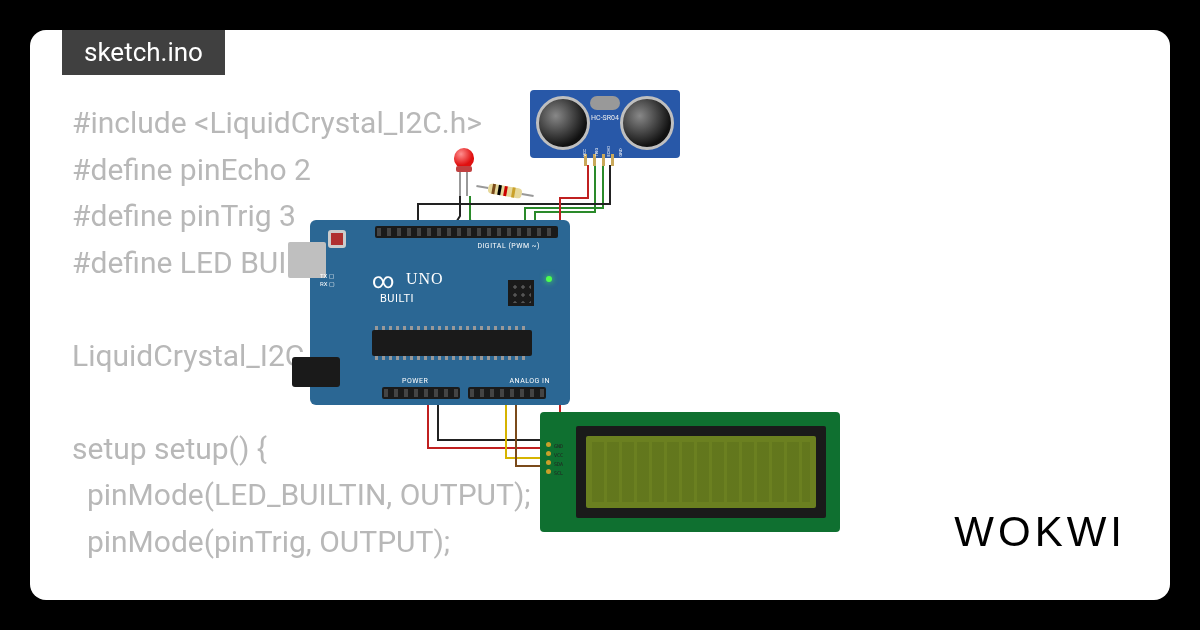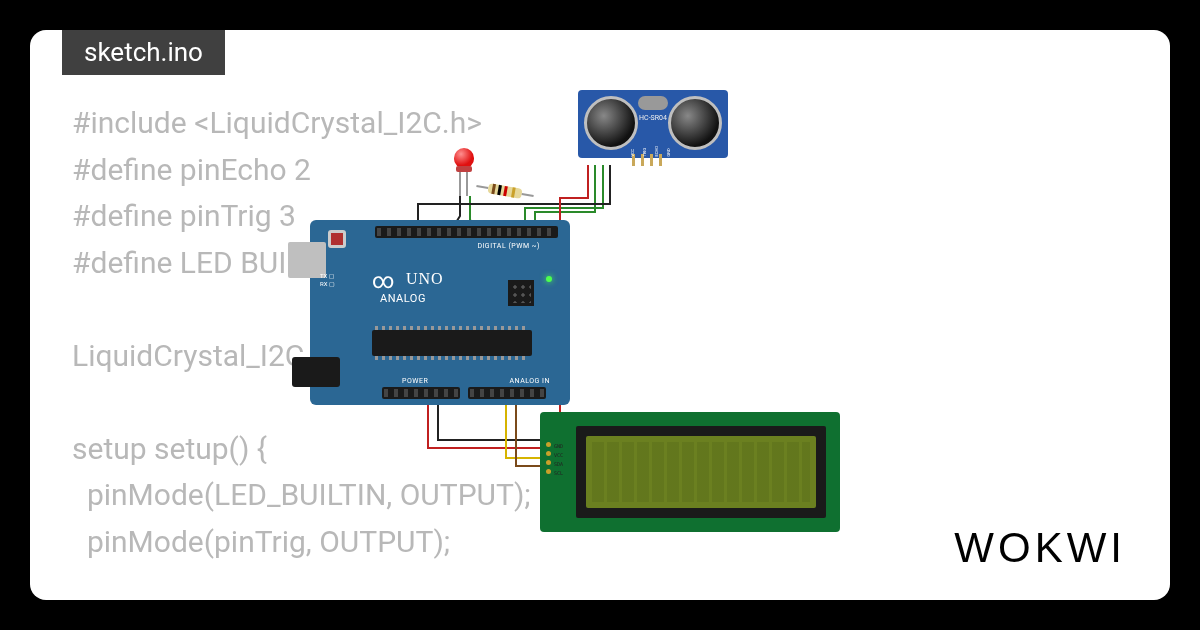--- a/index.html
+++ b/index.html
@@ -49,21 +49,21 @@
   .diagram {
     position: absolute;
     top: 60px;
     left: 280px;
     width: 560px;
     height: 480px;
     z-index: 5;
   }
   .logo {
     position: absolute;
-    bottom: 28px;
+    bottom: 44px;
     right: 44px;
     font-size: 42px;
     font-weight: 400;
     letter-spacing: 4px;
     color: #000;
     font-family: "Comic Sans MS", cursive, sans-serif;
     z-index: 20;
   }
   
   .arduino {
@@ -234,21 +234,20 @@
   }
   
   .hcsr04 {
     position: absolute;
     top: 0px;
     left: 220px;
     width: 150px;
     height: 68px;
     background: #2858a8;
     border-radius: 4px;
-    margin-left: 48px;
   }
   .hcsr04 .eye {
     position: absolute;
     top: 6px;
     width: 54px;
     height: 54px;
     background: radial-gradient(circle at 35% 35%, #888 0%, #444 40%, #111 70%);
     border: 3px solid #bfbfbf;
     border-radius: 50%;
   }
@@ -428,21 +427,21 @@
       <div class="power-jack"></div>
       <div class="reset"></div>
       <div class="header-top"></div>
       <div class="header-bot1"></div>
       <div class="header-bot2"></div>
       <div class="chip"></div>
       <div class="pinblock"></div>
       <div class="led-on"></div>
       <span class="infinity">∞</span>
       <span class="label-uno">UNO</span>
-      <span class="label-arduino">ANALOG</span>
+      <span class="label-arduino">BUILTI</span>
       <span class="label-digital">DIGITAL (PWM ~)</span>
       <span class="label-power">POWER</span>
       <span class="label-analog">ANALOG IN</span>
       <div class="txrx">
         <span>TX</span> ▢<br><span>RX</span> ▢
       </div>
     </div>
 
     <div class="lcd">
       <div class="pinholes">

